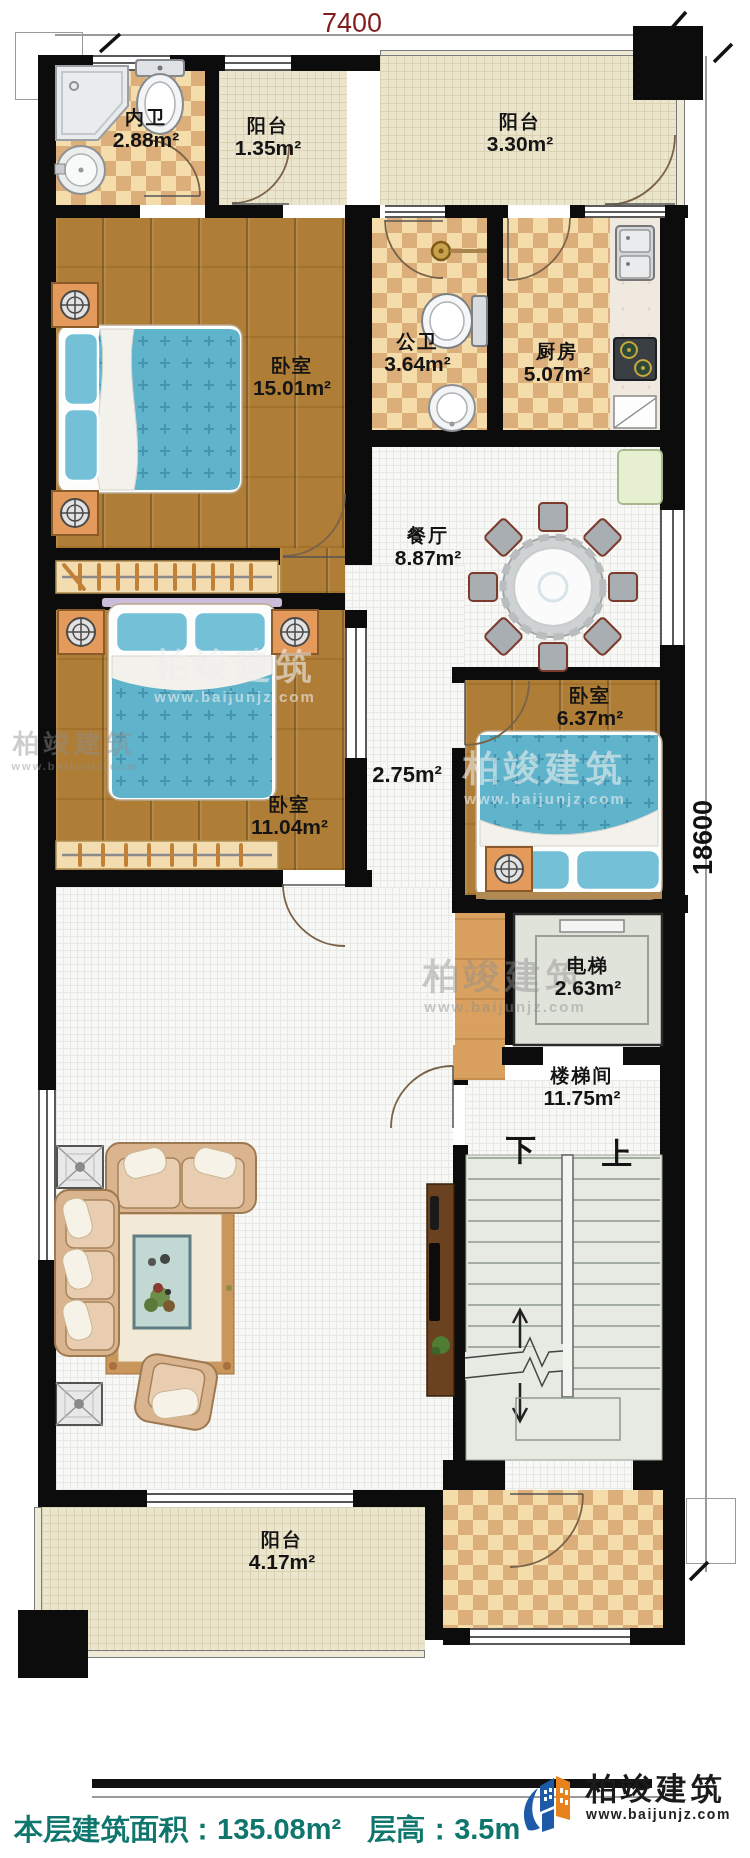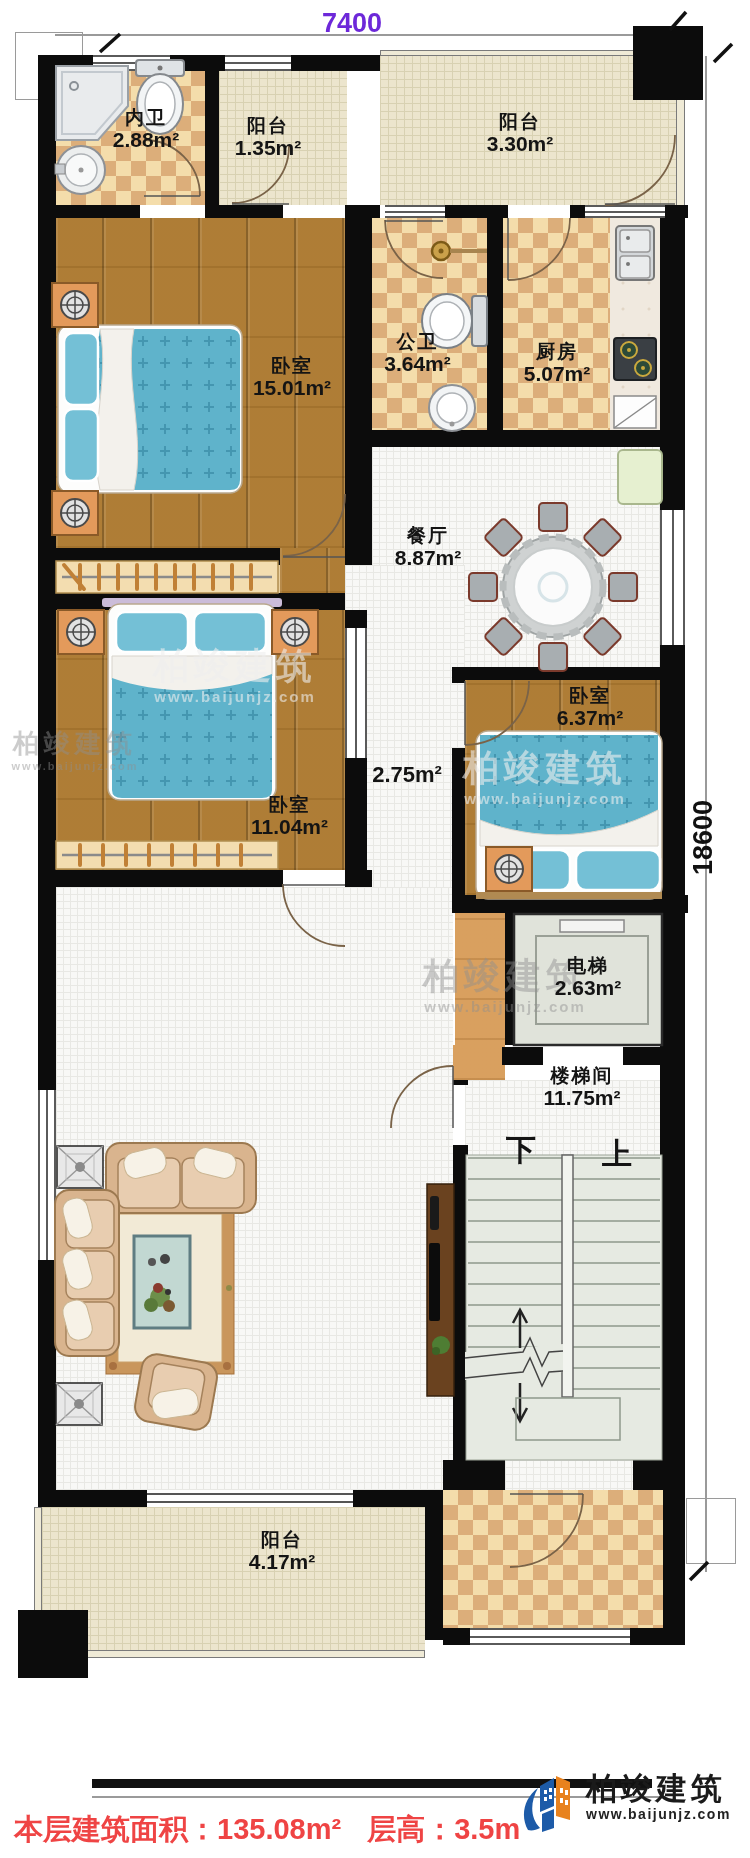--- a/index.html
+++ b/index.html
@@ -26,32 +26,32 @@
   .winV{position:absolute;background:linear-gradient(to right,#5a5a5a 0 2px,#fff 2px calc(50% - 1px),#5a5a5a calc(50% - 1px) calc(50% + 1px),#fff calc(50% + 1px) calc(100% - 2px),#5a5a5a calc(100% - 2px) 100%);}
   .rail{position:absolute;border:1.5px solid #7a7a7a;background:#efead6;box-sizing:border-box;}
   .slide{position:absolute;background:linear-gradient(to bottom,#fff 0 3px,#555 3px 5px,#fff 5px 11px,#555 11px 13px,#fff 13px 100%);}
   .cornerbox{position:absolute;background:#fff;border:1px solid #9a9a9a;box-sizing:border-box;}
   .dline{position:absolute;background:#9a9a9a;}
   
   .rl{position:absolute;text-align:center;color:#141414;font-weight:bold;line-height:1.08;z-index:30;}
   .rl .nm{display:block;font-size:19px;letter-spacing:2px;}
   .rl .ar{display:block;font-size:21px;letter-spacing:0;}
   .ud{position:absolute;font-size:30px;font-weight:bold;color:#141414;z-index:30;}
-  .dimt{position:absolute;font-size:27px;font-weight:bold;color:#6d28d9;z-index:30;}
+  .dimt{position:absolute;font-size:27px;font-weight:normal;color:#7f1d1d;z-index:30;}
   .dimtv{position:absolute;font-size:27px;font-weight:bold;color:#111;transform:rotate(-90deg);text-align:center;z-index:30;}
   .wm{position:absolute;opacity:.45;color:#8f8f8f;font-weight:bold;text-align:center;line-height:1;z-index:25;}
   .wm .b{display:block;font-size:36px;letter-spacing:5px;}
   .wm .u{display:block;font-size:15px;letter-spacing:2px;margin-top:5px;}
   .wm.light{color:#efefef;opacity:.6;}
   .wm.small .b{font-size:26px;} .wm.small .u{font-size:11px;}
   .title{position:absolute;left:92px;top:1686px;font-size:72px;font-weight:bold;color:#111;letter-spacing:5px;z-index:40;}
   .scale{position:absolute;left:482px;top:1694px;font-size:64px;font-weight:400;color:#111;letter-spacing:3px;z-index:40;}
   .tbar{position:absolute;left:92px;top:1779px;width:560px;height:9px;background:#111;z-index:40;}
   .tline{position:absolute;left:92px;top:1796px;width:568px;height:2px;background:#9a9a9a;z-index:40;}
-  .footer{position:absolute;left:14px;top:1810px;font-size:29px;font-weight:bold;color:#ef4444;z-index:40;white-space:nowrap;}
+  .footer{position:absolute;left:14px;top:1810px;font-size:29px;font-weight:bold;color:#0f766e;z-index:40;white-space:nowrap;}
   .footer .gap{display:inline-block;width:26px;}
   .logo{position:absolute;left:522px;top:1772px;width:228px;z-index:40;}
   .logo .mark{float:left;margin-right:6px;}
   .logo .lbrand{font-size:31px;font-weight:bold;color:#1a1a1a;letter-spacing:4px;line-height:1.1;}
   .logo .lurl{font-size:14px;font-weight:bold;color:#222;letter-spacing:1.5px;}
   svg.ovl{position:absolute;left:0;top:0;z-index:20;pointer-events:none;}
 </style>
 </head>
 <body>
 

